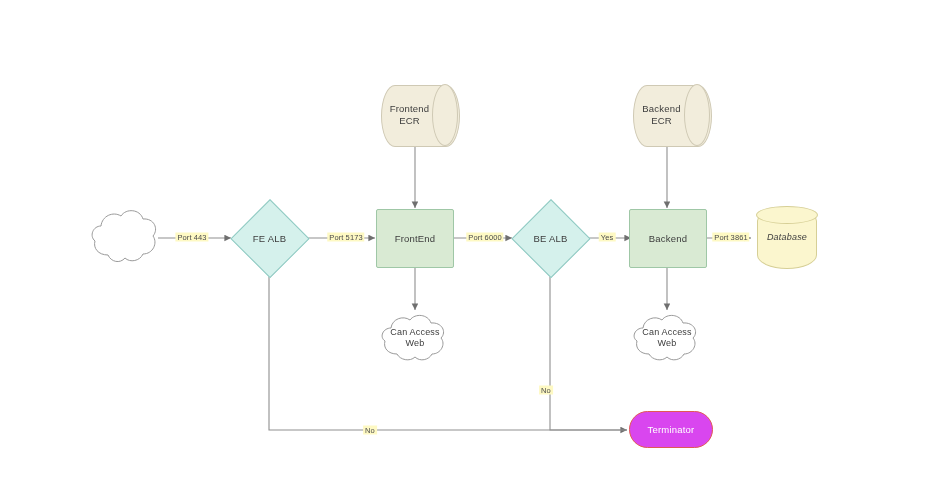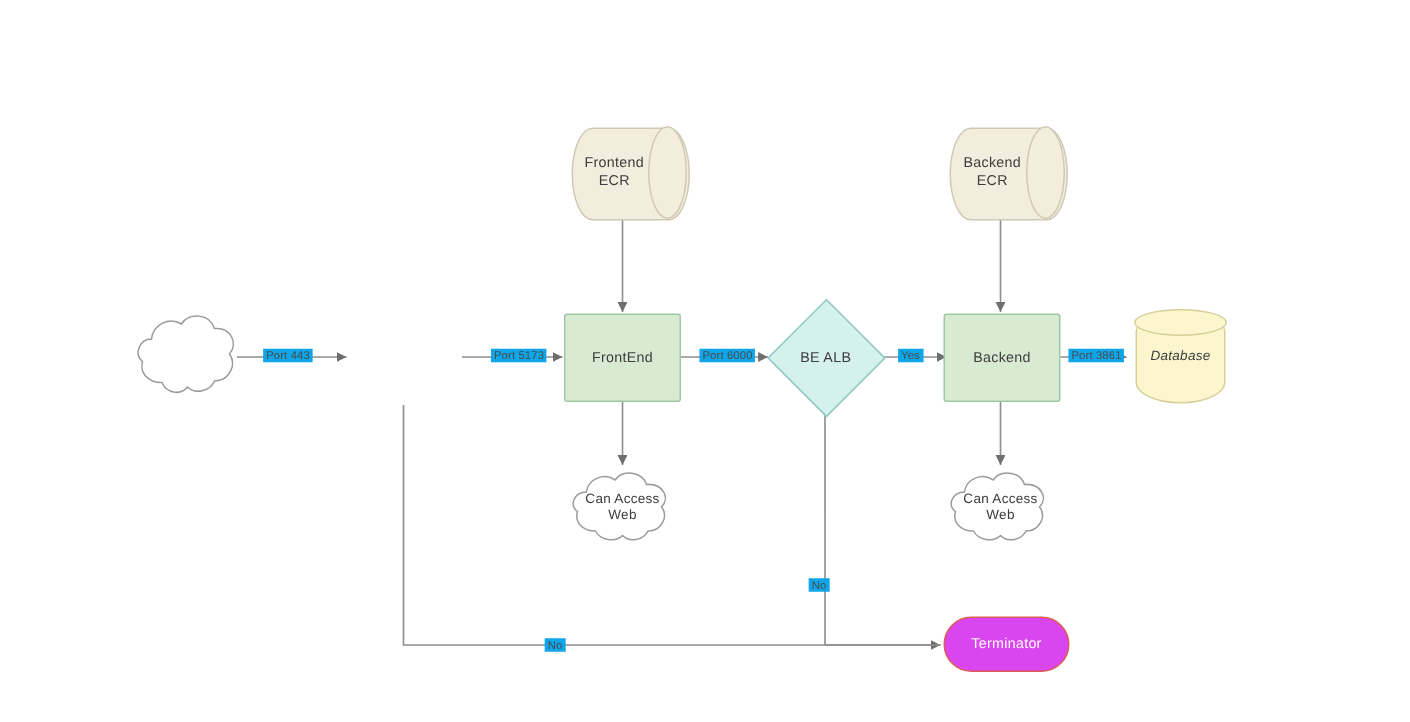--- a/index.html
+++ b/index.html
@@ -116,21 +116,21 @@
   }
   .edge-line {
     stroke: #8f8f8f;
     stroke-width: 1.1;
     fill: none;
   }
   .edge-label {
     position: absolute;
     font-size: 7.5px;
     color: #4a4a4a;
-    background: #0ea5e9;
+    background: #fef9c3;
     padding: 0 2px;
     white-space: nowrap;
     transform: translate(-50%, -50%);
     letter-spacing: 0.1px;
   }
 </style>
 </head>
 <body>
 
 <div id="canvas">
@@ -173,20 +173,24 @@
   <div class="edge-label" style="left:546px; top:390px;">No</div>
   <div class="edge-label" style="left:370px; top:430px;">No</div>
 
   <div class="node" style="left:88px; top:203px; width:72px; height:70px;">
     <svg class="cloud-svg" width="72" height="70" viewBox="0 0 72 70">
       <path d="M20,52 C10,52 5,45 7,38 C1,33 5,23 13,23 C14,13 25,8 33,13 C38,5 52,6 55,16 C66,15 71,26 65,33 C70,40 65,51 55,51 C52,58 42,60 37,55 C32,61 23,59 20,52 Z" fill="#ffffff" stroke="#9a9a9a" stroke-width="1"></path>
     </svg>
     <div class="node-label"></div>
   </div>
 
+  <div class="node diamond-wrap" style="left:231px; top:200px; width:77px; height:77px;">
+    <div class="diamond-shape"></div>
+    <div class="node-label">FE ALB</div>
+  </div>
 
   <div class="node" style="left:381px; top:85px; width:77px; height:60px;">
     <div class="hcyl-body"></div>
     <div class="hcyl-cap"></div>
     <div class="node-label hcyl-label">Frontend
 ECR</div>
   </div>
 
   <div class="node proc" style="left:376px; top:209px; width:78px; height:59px;">
     <div class="node-label">FrontEnd</div>

